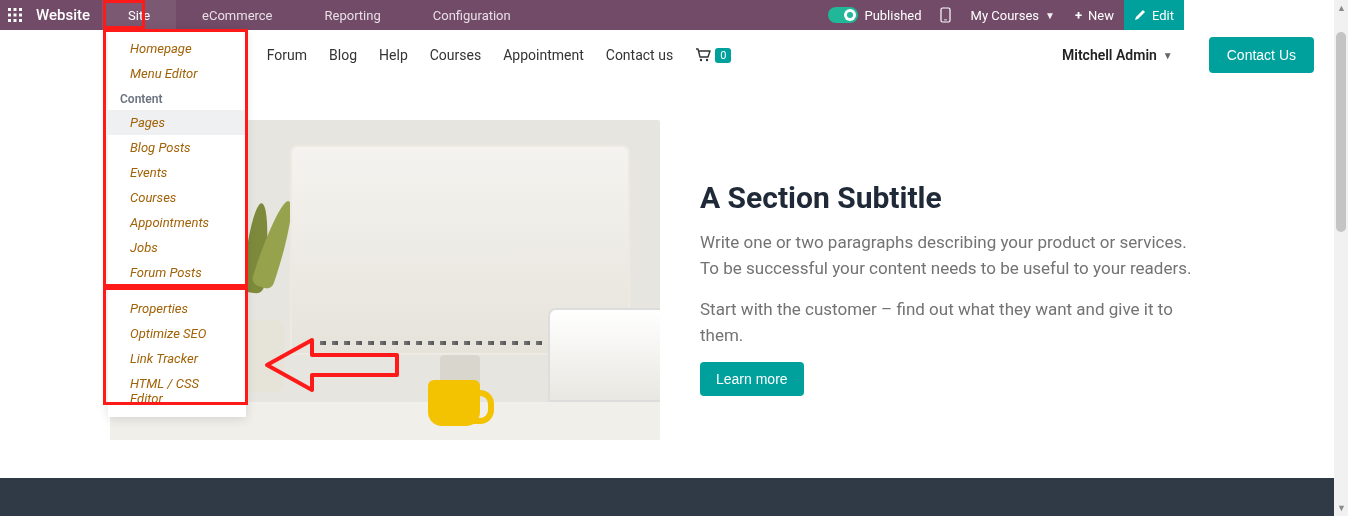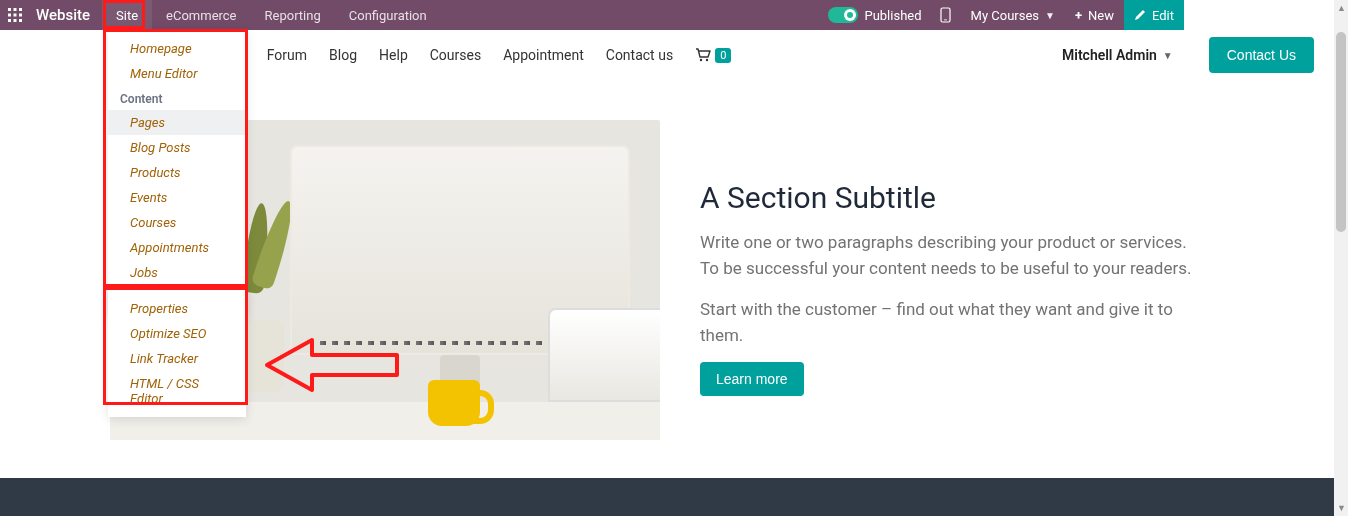--- a/index.html
+++ b/index.html
@@ -5,21 +5,21 @@
   * { box-sizing: border-box; margin: 0; padding: 0; }
   body { font-family: -apple-system, BlinkMacSystemFont, "Segoe UI", Roboto, sans-serif; font-size: 14px; color: #374151; background: #fff; width: 1348px; height: 516px; overflow: hidden; position: relative; }
 
   
   .topbar { background: #714B67; height: 30px; display: flex; align-items: center; color: #fff; font-size: 13px; width: 1184px; }
   .topbar-left { display: flex; align-items: stretch; height: 100%; }
   .apps-icon { width: 30px; display: flex; align-items: center; justify-content: center; }
   .apps-icon svg { width: 14px; height: 14px; }
   .brand { font-size: 15px; font-weight: 500; padding: 0 12px 0 6px; display: flex; align-items: center; }
   .topmenu { display: flex; align-items: stretch; }
-  .topmenu-item { display: flex; align-items: center; padding: 0 14px; color: #e9dfe6; cursor: pointer; }
+  .topmenu-item { display: flex; align-items: center; padding: 0 26px; color: #e9dfe6; cursor: pointer; }
   .topmenu-item.active { background: rgba(255,255,255,0.08); color:#fff; }
   .topbar-right { margin-left: auto; display: flex; align-items: stretch; height: 100%; }
   .toggle-wrap { display: flex; align-items: center; padding: 0 8px; gap: 6px; }
   .toggle { width: 30px; height: 16px; background: #21b799; border-radius: 999px; position: relative; }
   .toggle .knob { position: absolute; right: 2px; top: 2px; width: 12px; height: 12px; border-radius: 50%; background: #fff; display:flex; align-items:center; justify-content:center;}
   .toggle .knob::after { content:""; width:6px; height:6px; border-radius:50%; background:#21b799;}
   .pub-label { color:#fff; font-size:13px; }
   .tb-btn { display:flex; align-items:center; padding:0 10px; gap:6px; color:#fff; cursor:pointer; }
   .tb-btn.edit { background:#00a09d; }
   .chev-down { font-size:10px; opacity:.9; }
@@ -56,21 +56,21 @@
   .leaf.l1{left:4px;top:0;transform:rotate(-10deg);}
   .leaf.l2{left:26px;top:8px;background:#7d8a3c;transform:rotate(6deg);}
   .leaf.l3{left:44px;top:4px;transform:rotate(18deg);}
   .pot{position:absolute;left:118px;top:200px;width:56px;height:72px;background:#e6e3d9;border-radius:8px;}
   .mug{position:absolute;left:318px;top:260px;width:52px;height:46px;background:#f3c200;border-radius:6px 6px 14px 14px;}
   .mug::after{content:"";position:absolute;right:-14px;top:10px;width:18px;height:22px;border:6px solid #f3c200;border-left:none;border-radius:0 14px 14px 0;}
   .laptop{position:absolute;right:-40px;top:190px;width:150px;height:90px;background:linear-gradient(#fff,#e9e7e1);border-radius:6px 6px 0 0;box-shadow:0 0 0 2px #ddd;}
   .desk{position:absolute;left:0;bottom:0;width:100%;height:38px;background:#f0efea;}
 
   .hero-text{flex:1;padding-top:60px;color:#333;}
-  .hero-text h2{font-size:30px;font-weight:400;margin-bottom:14px;color:#1f2937;}
+  .hero-text h2{font-size:30px;font-weight:700;margin-bottom:14px;color:#1f2937;}
   .hero-text p{font-size:17px;line-height:1.55;color:#737373;margin-bottom:14px;max-width:500px;}
   .learn-btn{background:#00a09d;color:#fff;border:none;border-radius:4px;padding:9px 16px;font-size:14px;cursor:pointer;}
 
   
   .footer-band{position:absolute;left:0;top:478px;width:1334px;height:38px;background:#2f3a46;}
 
   
   .scrollbar{position:absolute;right:0;top:0;width:14px;height:516px;background:#f1f1f1;}
   .scroll-thumb{position:absolute;right:2px;top:32px;width:10px;height:200px;background:#c4c4c4;border-radius:5px;}
   .scroll-up,.scroll-down{position:absolute;right:3px;width:8px;height:8px;color:#8a8a8a;font-size:9px;line-height:8px;text-align:center;}
@@ -185,21 +185,20 @@
 </div>
 
 <div class="footer-band"></div>
 
 <div class="dropdown">
   <div class="dd-item">Homepage</div>
   <div class="dd-item">Menu Editor</div>
   <div class="dd-header">Content</div>
   <div class="dd-item hl">Pages</div>
   <div class="dd-item">Blog Posts</div>
-  <div class="dd-item">Products</div>
   <div class="dd-item">Events</div>
   <div class="dd-item">Courses</div>
   <div class="dd-item">Appointments</div>
   <div class="dd-item">Jobs</div>
   <div class="dd-item">Forum Posts</div>
 </div>
 <div class="dropdown" style="top:290px;">
   <div class="dd-item">Properties</div>
   <div class="dd-item">Optimize SEO</div>
   <div class="dd-item">Link Tracker</div>

